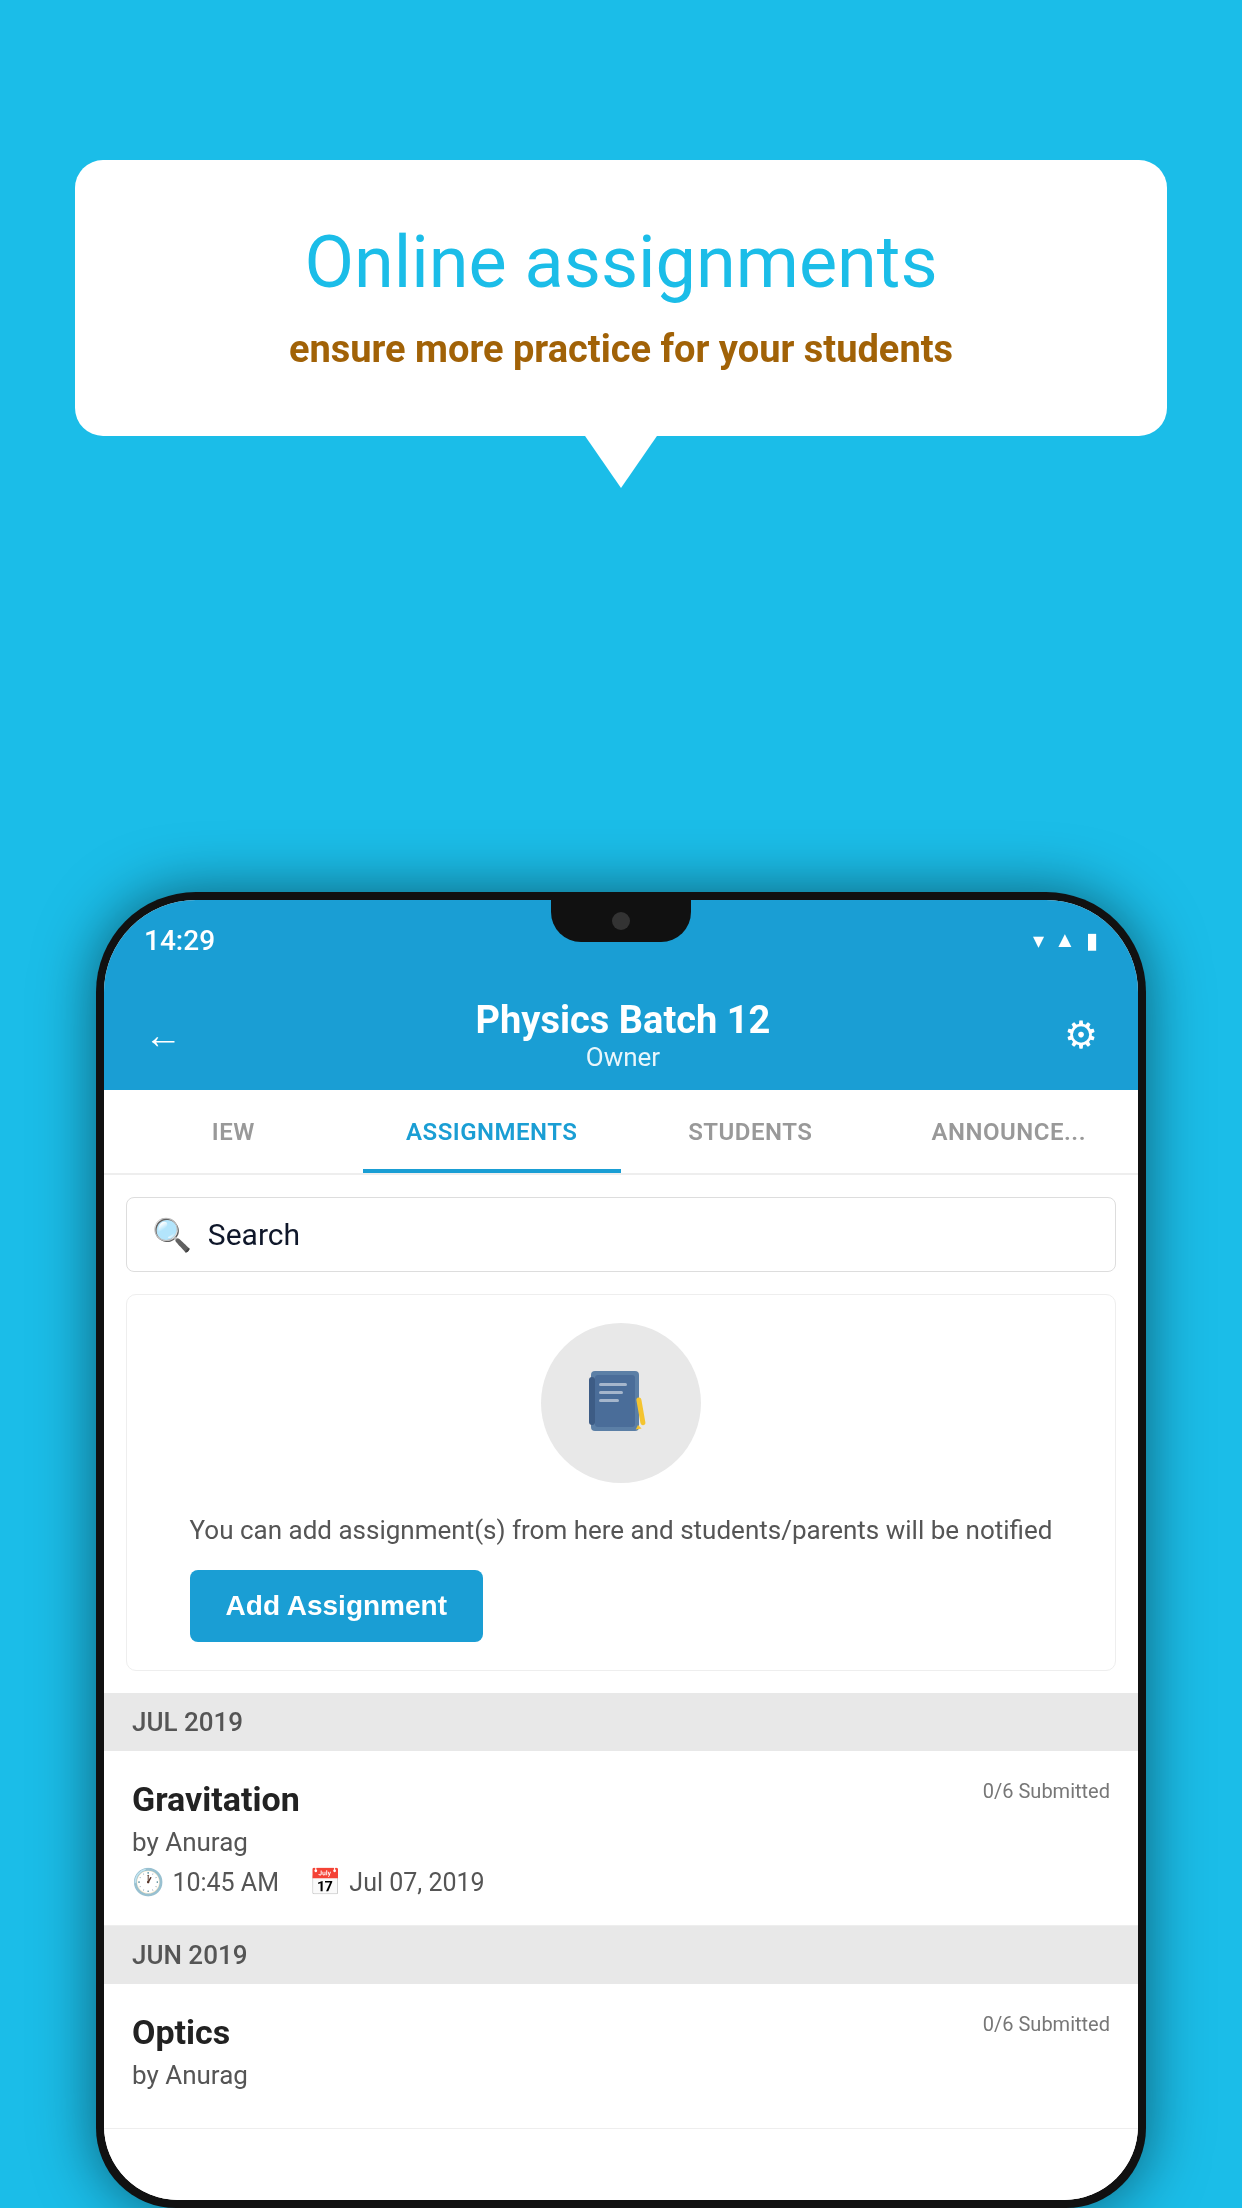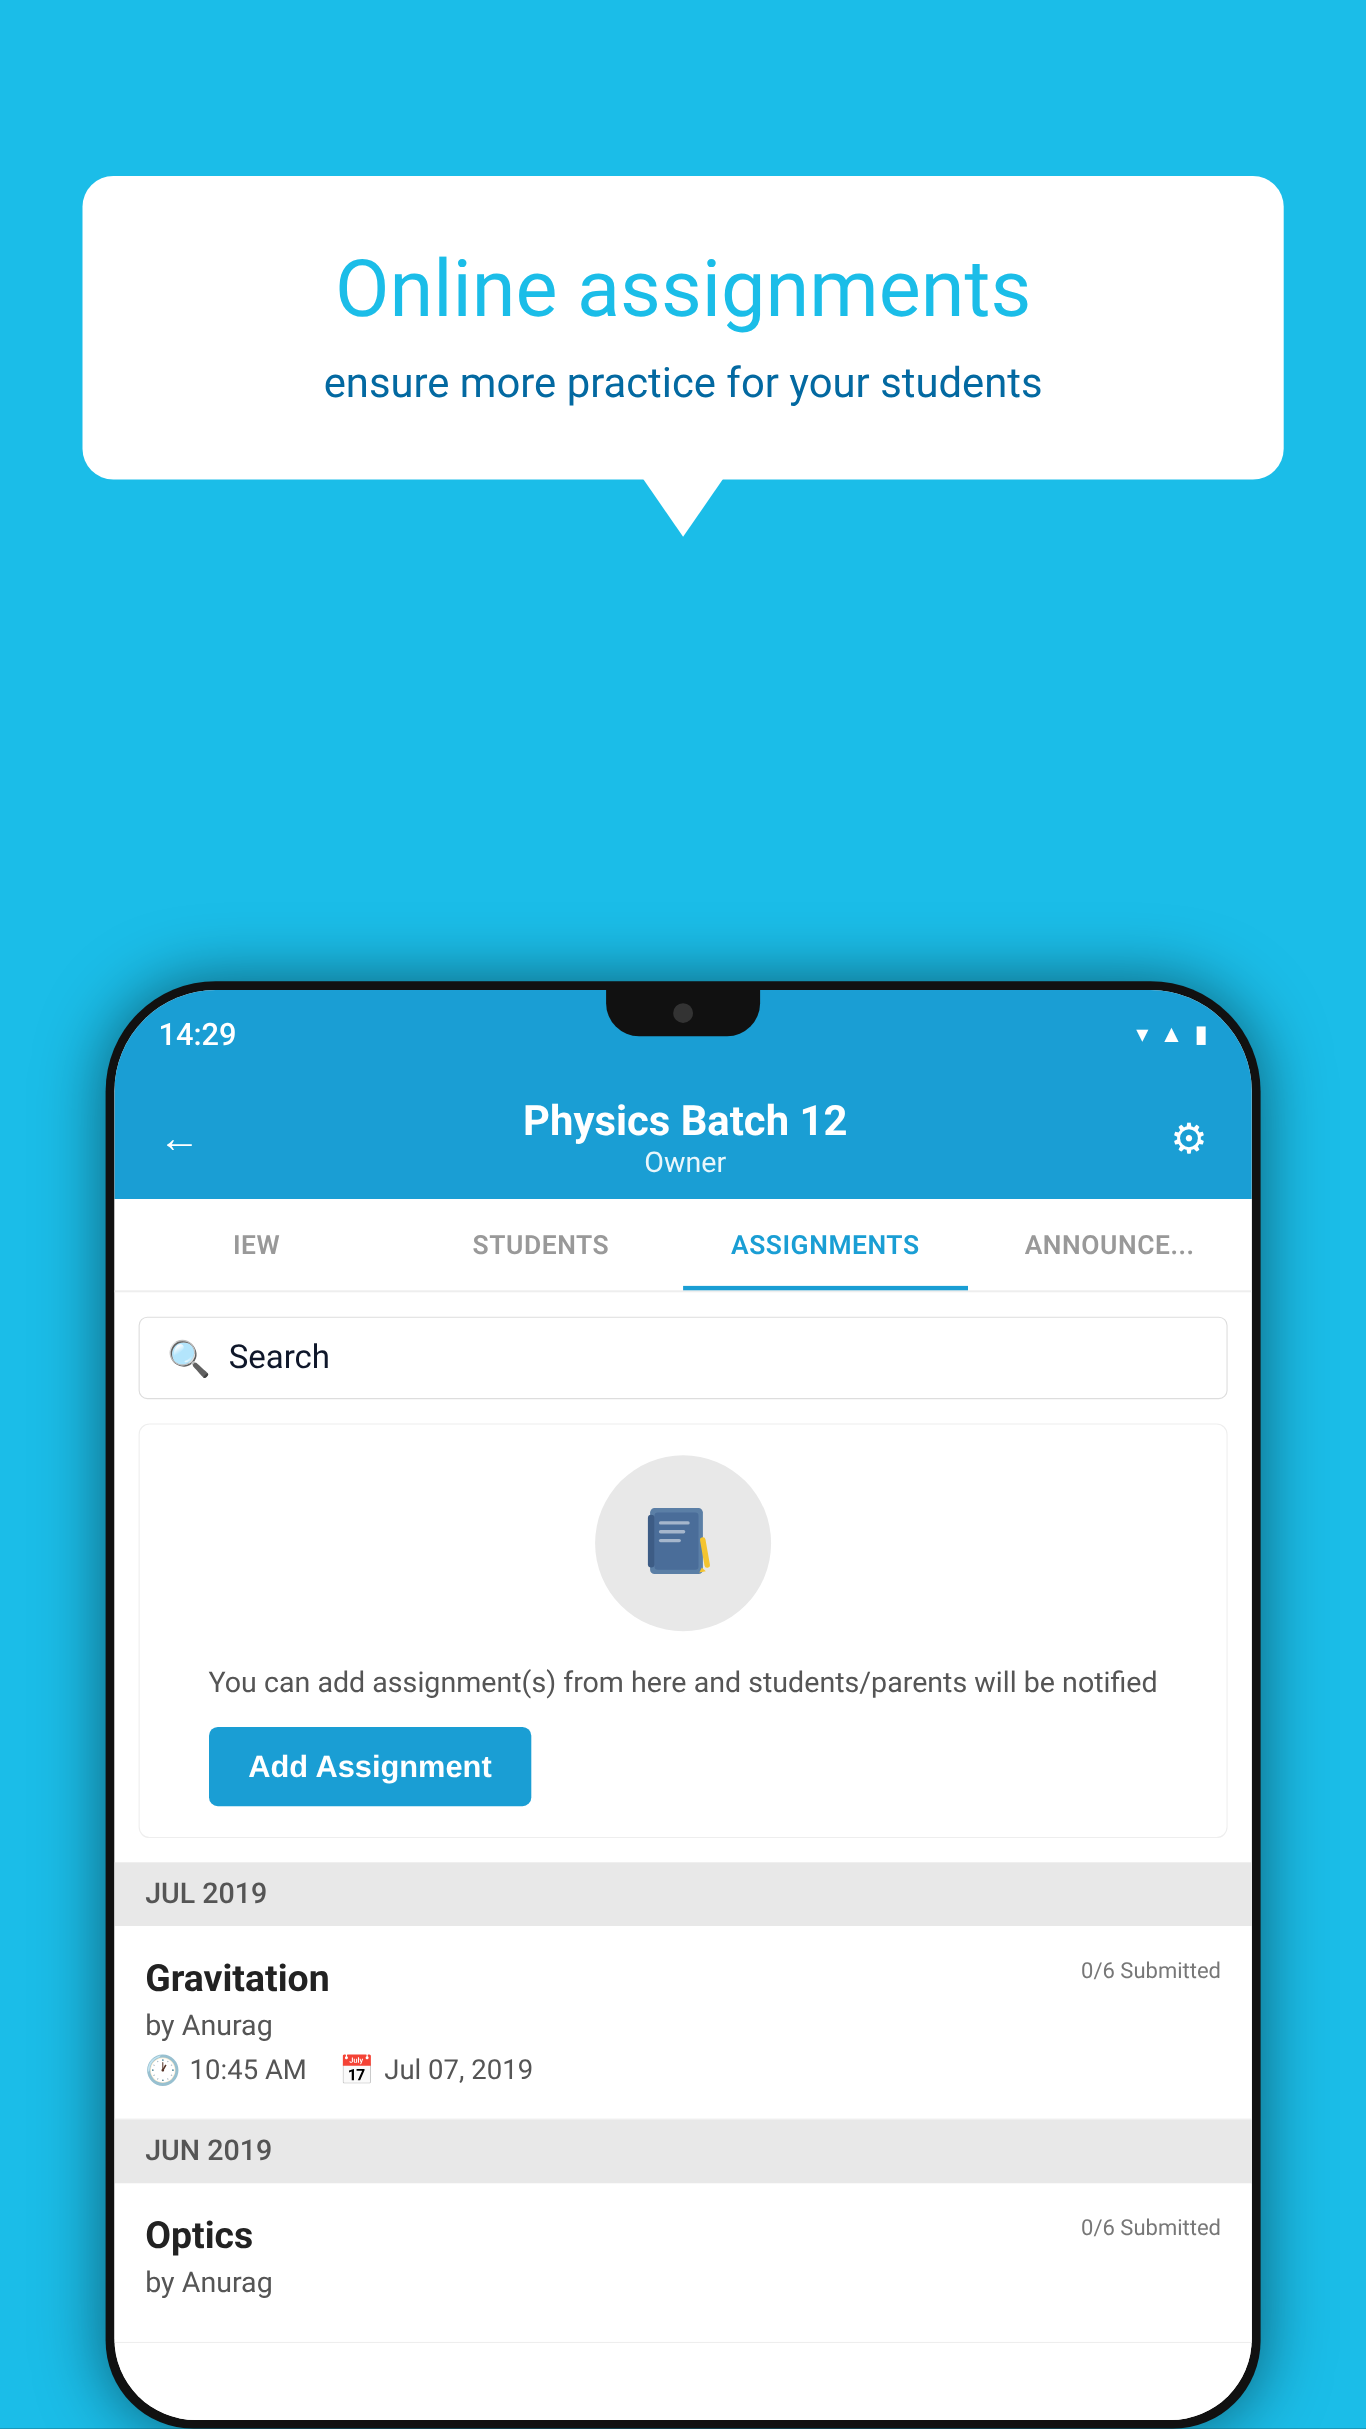--- a/index.html
+++ b/index.html
@@ -42,23 +42,23 @@
       border-right: 38px solid transparent;
       border-top: 55px solid white;
     }
     .bubble-title {
       color: #1BBDE8;
       font-size: 72px;
       font-weight: 400;
       margin-bottom: 22px;
     }
     .bubble-subtitle {
-      color: #0369a1;
+      color: #a16207;
       font-size: 38px;
-      font-weight: 400;
+      font-weight: 700;
     }
 
     
     .phone-frame {
       position: absolute;
       bottom: 0;
       left: 50%;
       transform: translateX(-50%);
       width: 1050px;
       height: 1316px;
@@ -344,25 +344,25 @@
         <div class="header-title">Physics Batch 12</div>
         <div class="header-subtitle">Owner</div>
       </div>
       <span class="header-settings">⚙</span>
     </div>
 
     <div class="tabs-bar">
       <div class="tab">
         <span>IEW</span>
       </div>
+      <div class="tab active">
+        <span>ASSIGNMENTS</span>
+      </div>
       <div class="tab">
         <span>STUDENTS</span>
-      </div>
-      <div class="tab active">
-        <span>ASSIGNMENTS</span>
       </div>
       <div class="tab">
         <span>ANNOUNCE...</span>
       </div>
     </div>
 
     <div class="content-area">
 
       <div class="search-bar">
         <span class="search-icon-el">🔍</span>

